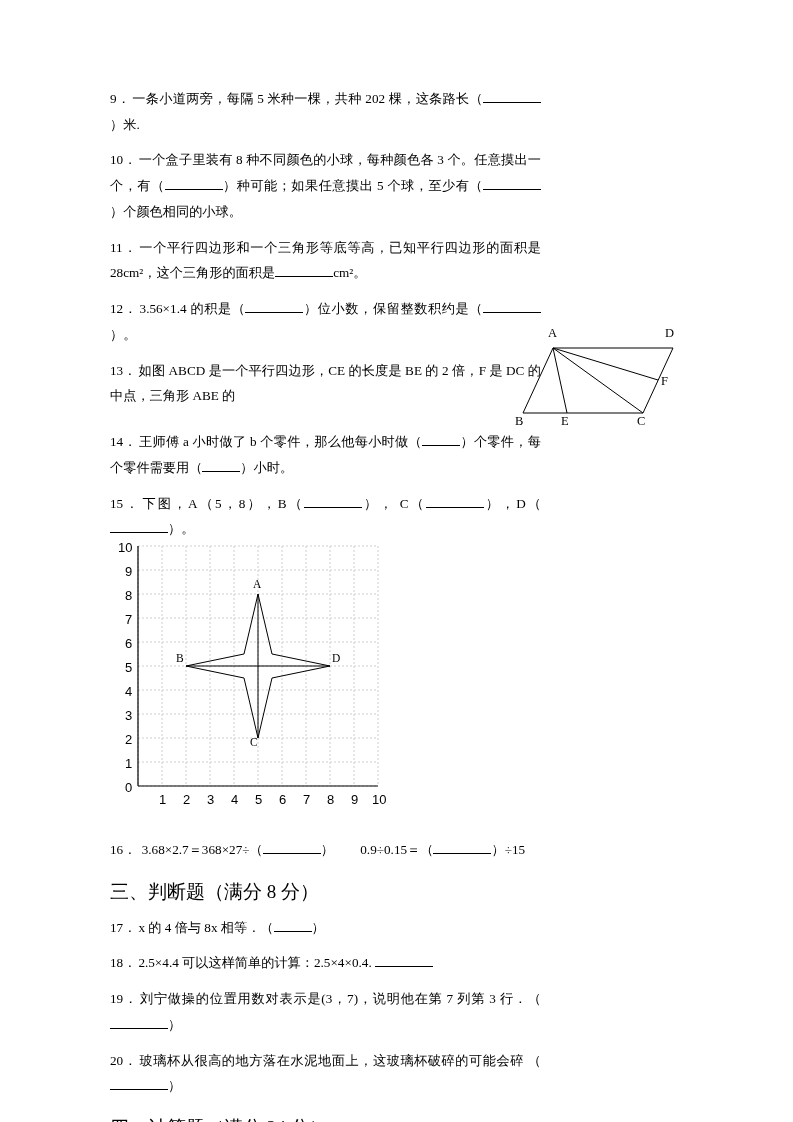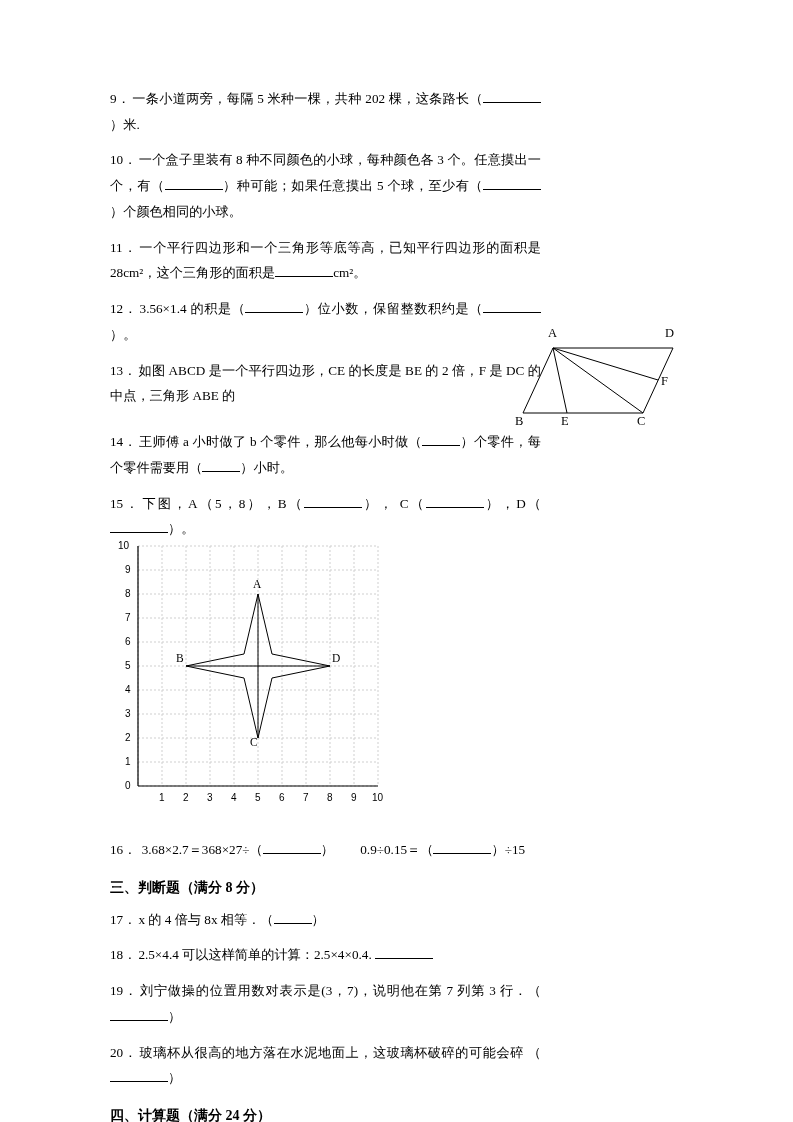--- a/index.html
+++ b/index.html
@@ -26,22 +26,22 @@
   .q {
     font-size: 13.2px;
     line-height: 1.95;
     margin: 0 0 10px 0;
     text-align: justify;
   }
   .q .num { margin-right: 2px; }
   .blank-s { display: inline-block; border-bottom: 1px solid #000; width: 38px; }
   .blank-m { display: inline-block; border-bottom: 1px solid #000; width: 58px; }
   .sec-title {
-    font-size: 14px;
-    font-weight: bold;
+    font-size: 19px;
+    font-weight: normal;
     margin: 16px 0 10px 0;
   }
 
   
   .fig13 {
     position: absolute;
     left: 505px;
     top: 318px;
     width: 185px;
     height: 115px;
@@ -55,21 +55,21 @@
   
   .fig15 {
     position: absolute;
     left: 110px;
     top: 536px;
     width: 290px;
     height: 275px;
   }
   .fig15 .axlbl {
     position: absolute;
-    font-size: 10px;
+    font-size: 13px;
     font-family: "Liberation Sans", sans-serif;
   }
   .fig15 .ptlbl {
     position: absolute;
     font-size: 11.5px;
     font-family: "Liberation Serif", serif;
   }
 
   .two-col {
     display: flex;

